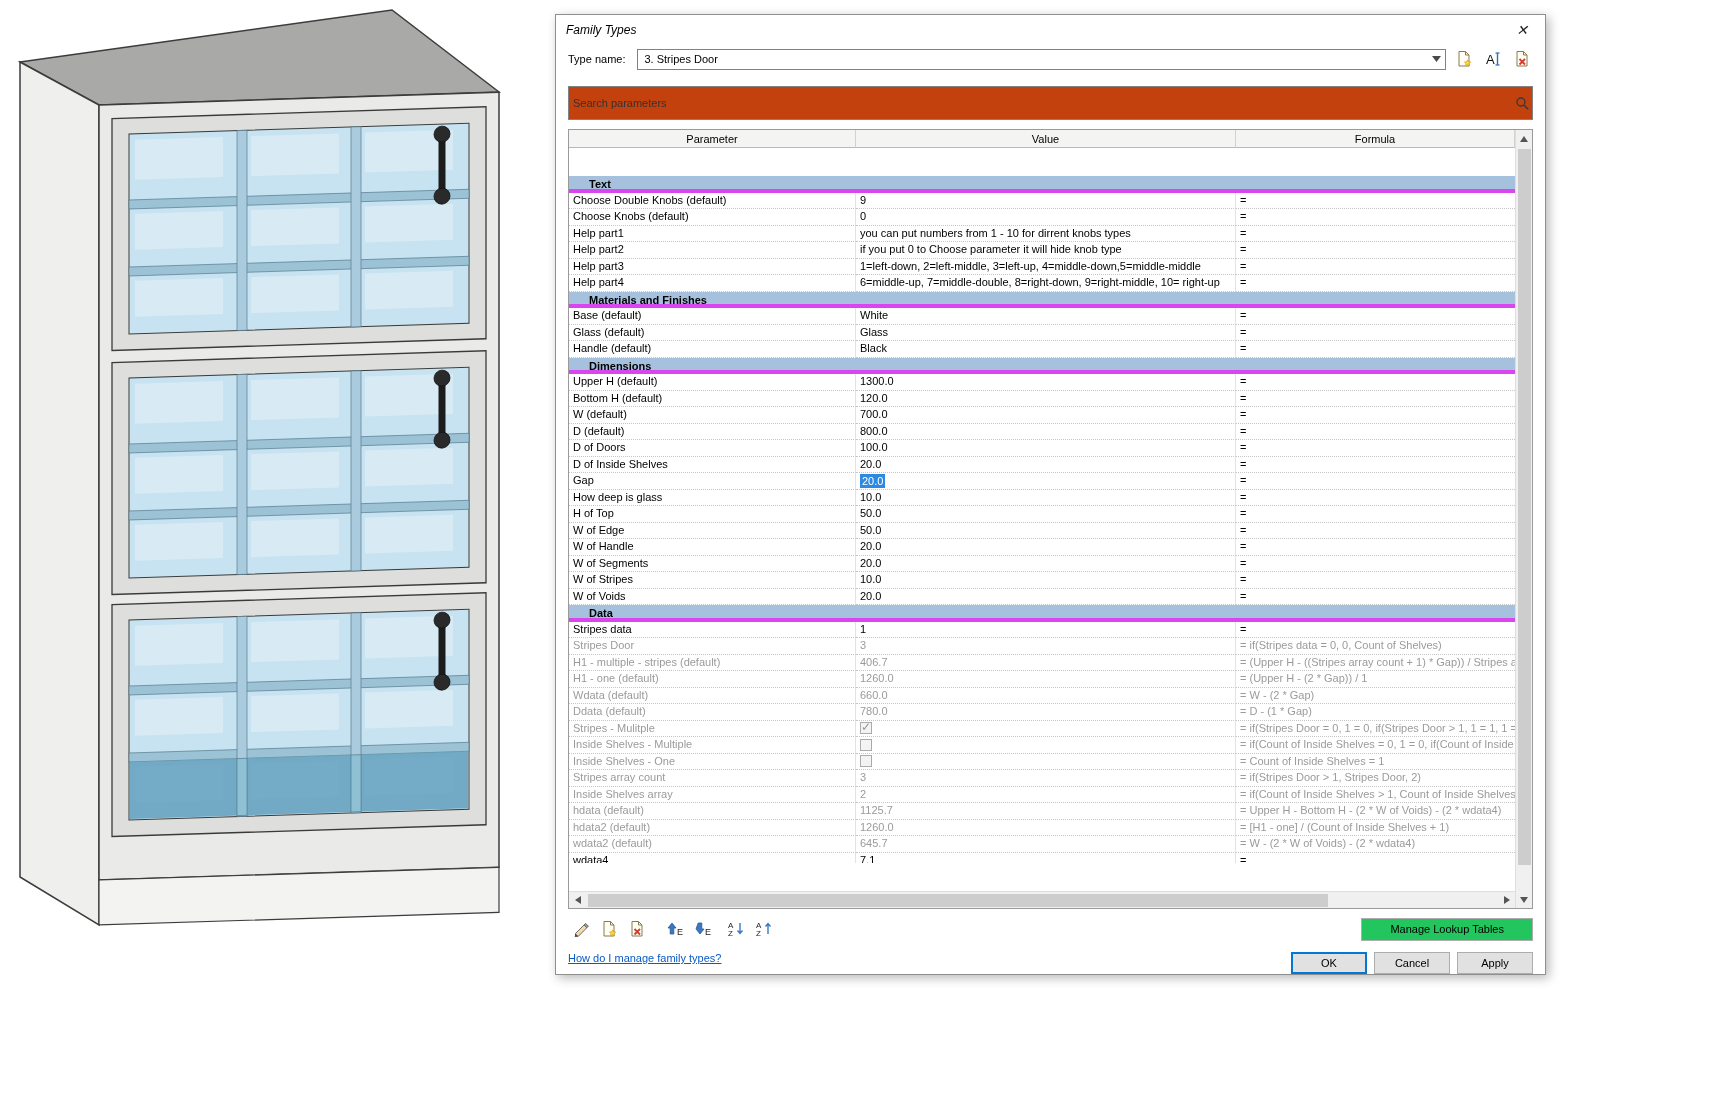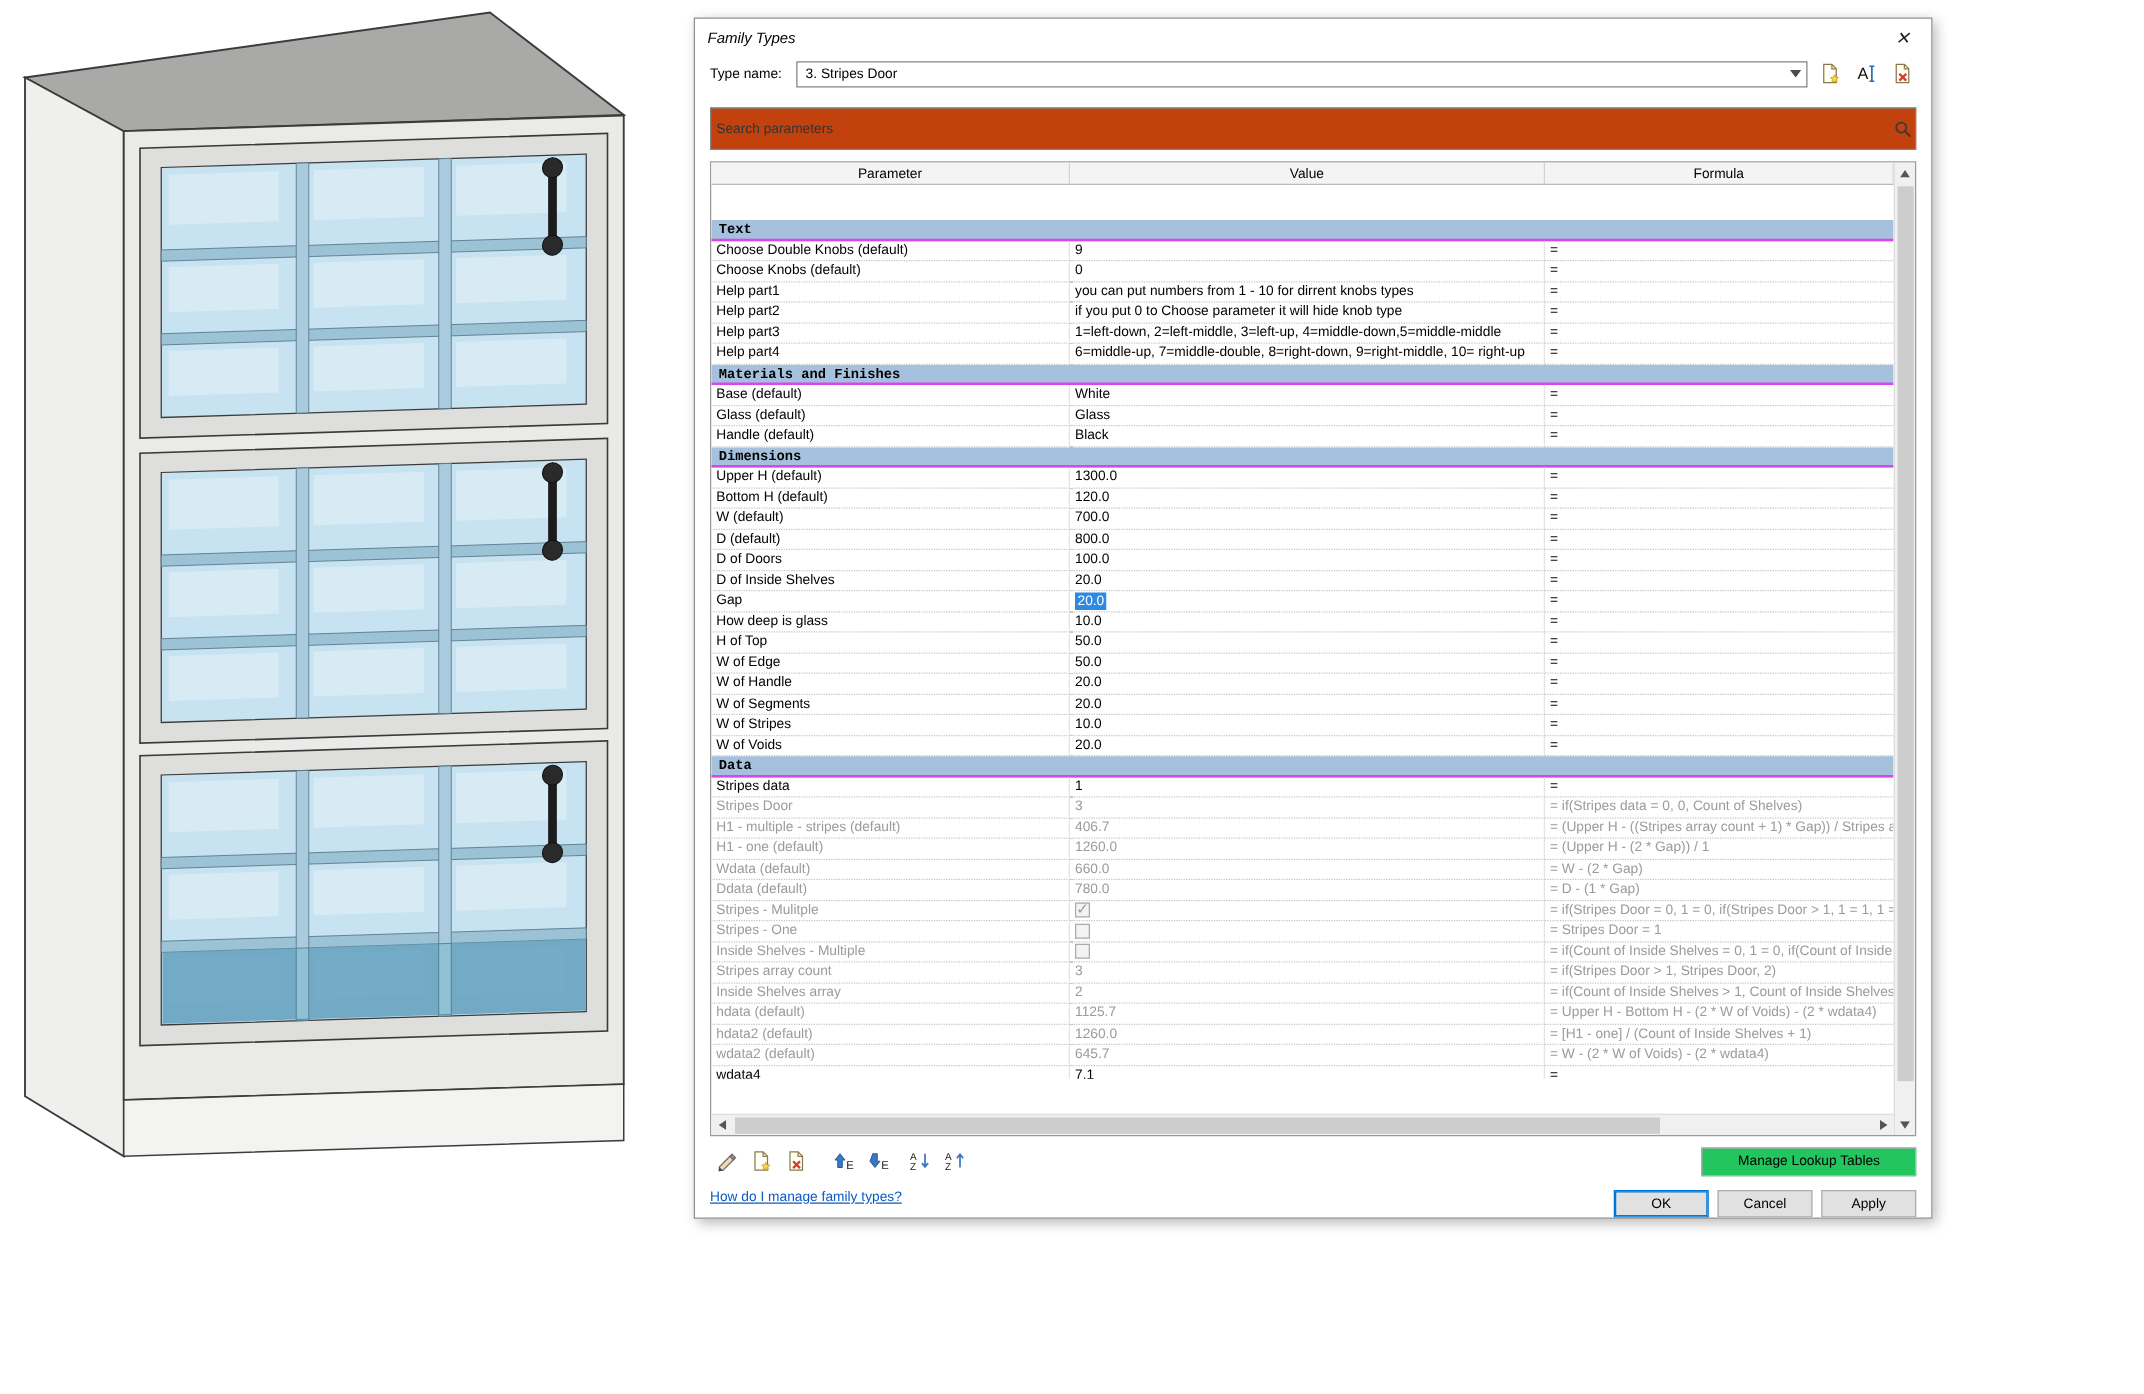--- a/index.html
+++ b/index.html
@@ -33,21 +33,21 @@
   .search-icon-box { width:20px; display:flex; align-items:center; justify-content:center; }
 
   .table-wrap { margin-top:9px; height:780px; border:1px solid #9a9a9a; display:flex; flex:none; overflow:hidden; }
   .table-main { flex:1; display:flex; flex-direction:column; overflow:hidden;gap:28px; }
   .thead { display:grid; grid-template-columns:287px 380px 1fr; height:18px; flex:none; }
   .th { background:#f4f4f2; border-right:1px solid #d2d2d2; border-bottom:1px solid #b9b9b9; font-size:11px;
         display:flex; align-items:center; justify-content:center; color:#000; }
   .tbody { flex:1; overflow:hidden; }
   .trow { display:grid; grid-template-columns:287px 380px 1fr; height:16.5px; }
   .gcell { grid-column:1 / -1; background:var(--group-header,#a6c1dd); font-weight:bold; font-size:11px;
-           line-height:16px; padding-left:6px; border-bottom:2px solid #d946ef; color:#000; overflow:hidden; white-space:nowrap;font-family:Liberation Mono, monospace; }
+           line-height:16px; padding-left:20px; border-bottom:4px solid #d946ef; color:#000; overflow:hidden; white-space:nowrap; }
   .cell { font-size:11px; line-height:15.5px; padding-left:4px; border-right:1px solid #e3e3e3;
           border-bottom:1px dotted #c6c6c6; white-space:nowrap; overflow:hidden; color:#000; display:flex; align-items:center; }
   .fcell { border-right:none; }
   .gray { color:#9b9b9b; }
   .sel { background:var(--selection,#2e8ae0); color:#fff; padding:0 2px; line-height:14px; }
   .checkbox { width:12px; height:12px; border:1px solid #6e6e6e; background:#fff; position:relative; flex:none; }
   .checkbox.checked::after { content:"✓"; position:absolute; left:0px; top:-3px; font-size:12px; color:#222; }
   .checkbox.graybox { border-color:#ababab; background:#f3f3f3; }
   .checkbox.graybox.checked::after { color:#999; }
 
@@ -350,32 +350,32 @@
                 <div class="cell fcell gray">= D - (1 * Gap)</div>
               </div>
               <div class="trow">
                 <div class="cell pcell gray">Stripes - Mulitple</div>
                 <div class="cell vcell gray">
                   <div class="checkbox checked graybox"></div>
                 </div>
                 <div class="cell fcell gray">= if(Stripes Door = 0, 1 = 0, if(Stripes Door &gt; 1, 1 = 1, 1 = 0))</div>
               </div>
               <div class="trow">
-                <div class="cell pcell gray">Stripes - One</div>
-                <div class="cell vcell gray">
-                  <div class="checkbox graybox"></div>
-                </div>
-                <div class="cell fcell gray">= Stripes Door = 1</div>
-              </div>
-              <div class="trow">
                 <div class="cell pcell gray">Inside Shelves - Multiple</div>
                 <div class="cell vcell gray">
                   <div class="checkbox graybox"></div>
                 </div>
                 <div class="cell fcell gray">= if(Count of Inside Shelves = 0, 1 = 0, if(Count of Inside Sh</div>
+              </div>
+              <div class="trow">
+                <div class="cell pcell gray">Inside Shelves - One</div>
+                <div class="cell vcell gray">
+                  <div class="checkbox graybox"></div>
+                </div>
+                <div class="cell fcell gray">= Count of Inside Shelves = 1</div>
               </div>
               <div class="trow">
                 <div class="cell pcell gray">Stripes array count</div>
                 <div class="cell vcell gray">3</div>
                 <div class="cell fcell gray">= if(Stripes Door &gt; 1, Stripes Door, 2)</div>
               </div>
               <div class="trow">
                 <div class="cell pcell gray">Inside Shelves array</div>
                 <div class="cell vcell gray">2</div>
                 <div class="cell fcell gray">= if(Count of Inside Shelves &gt; 1, Count of Inside Shelves, 2)</div>

